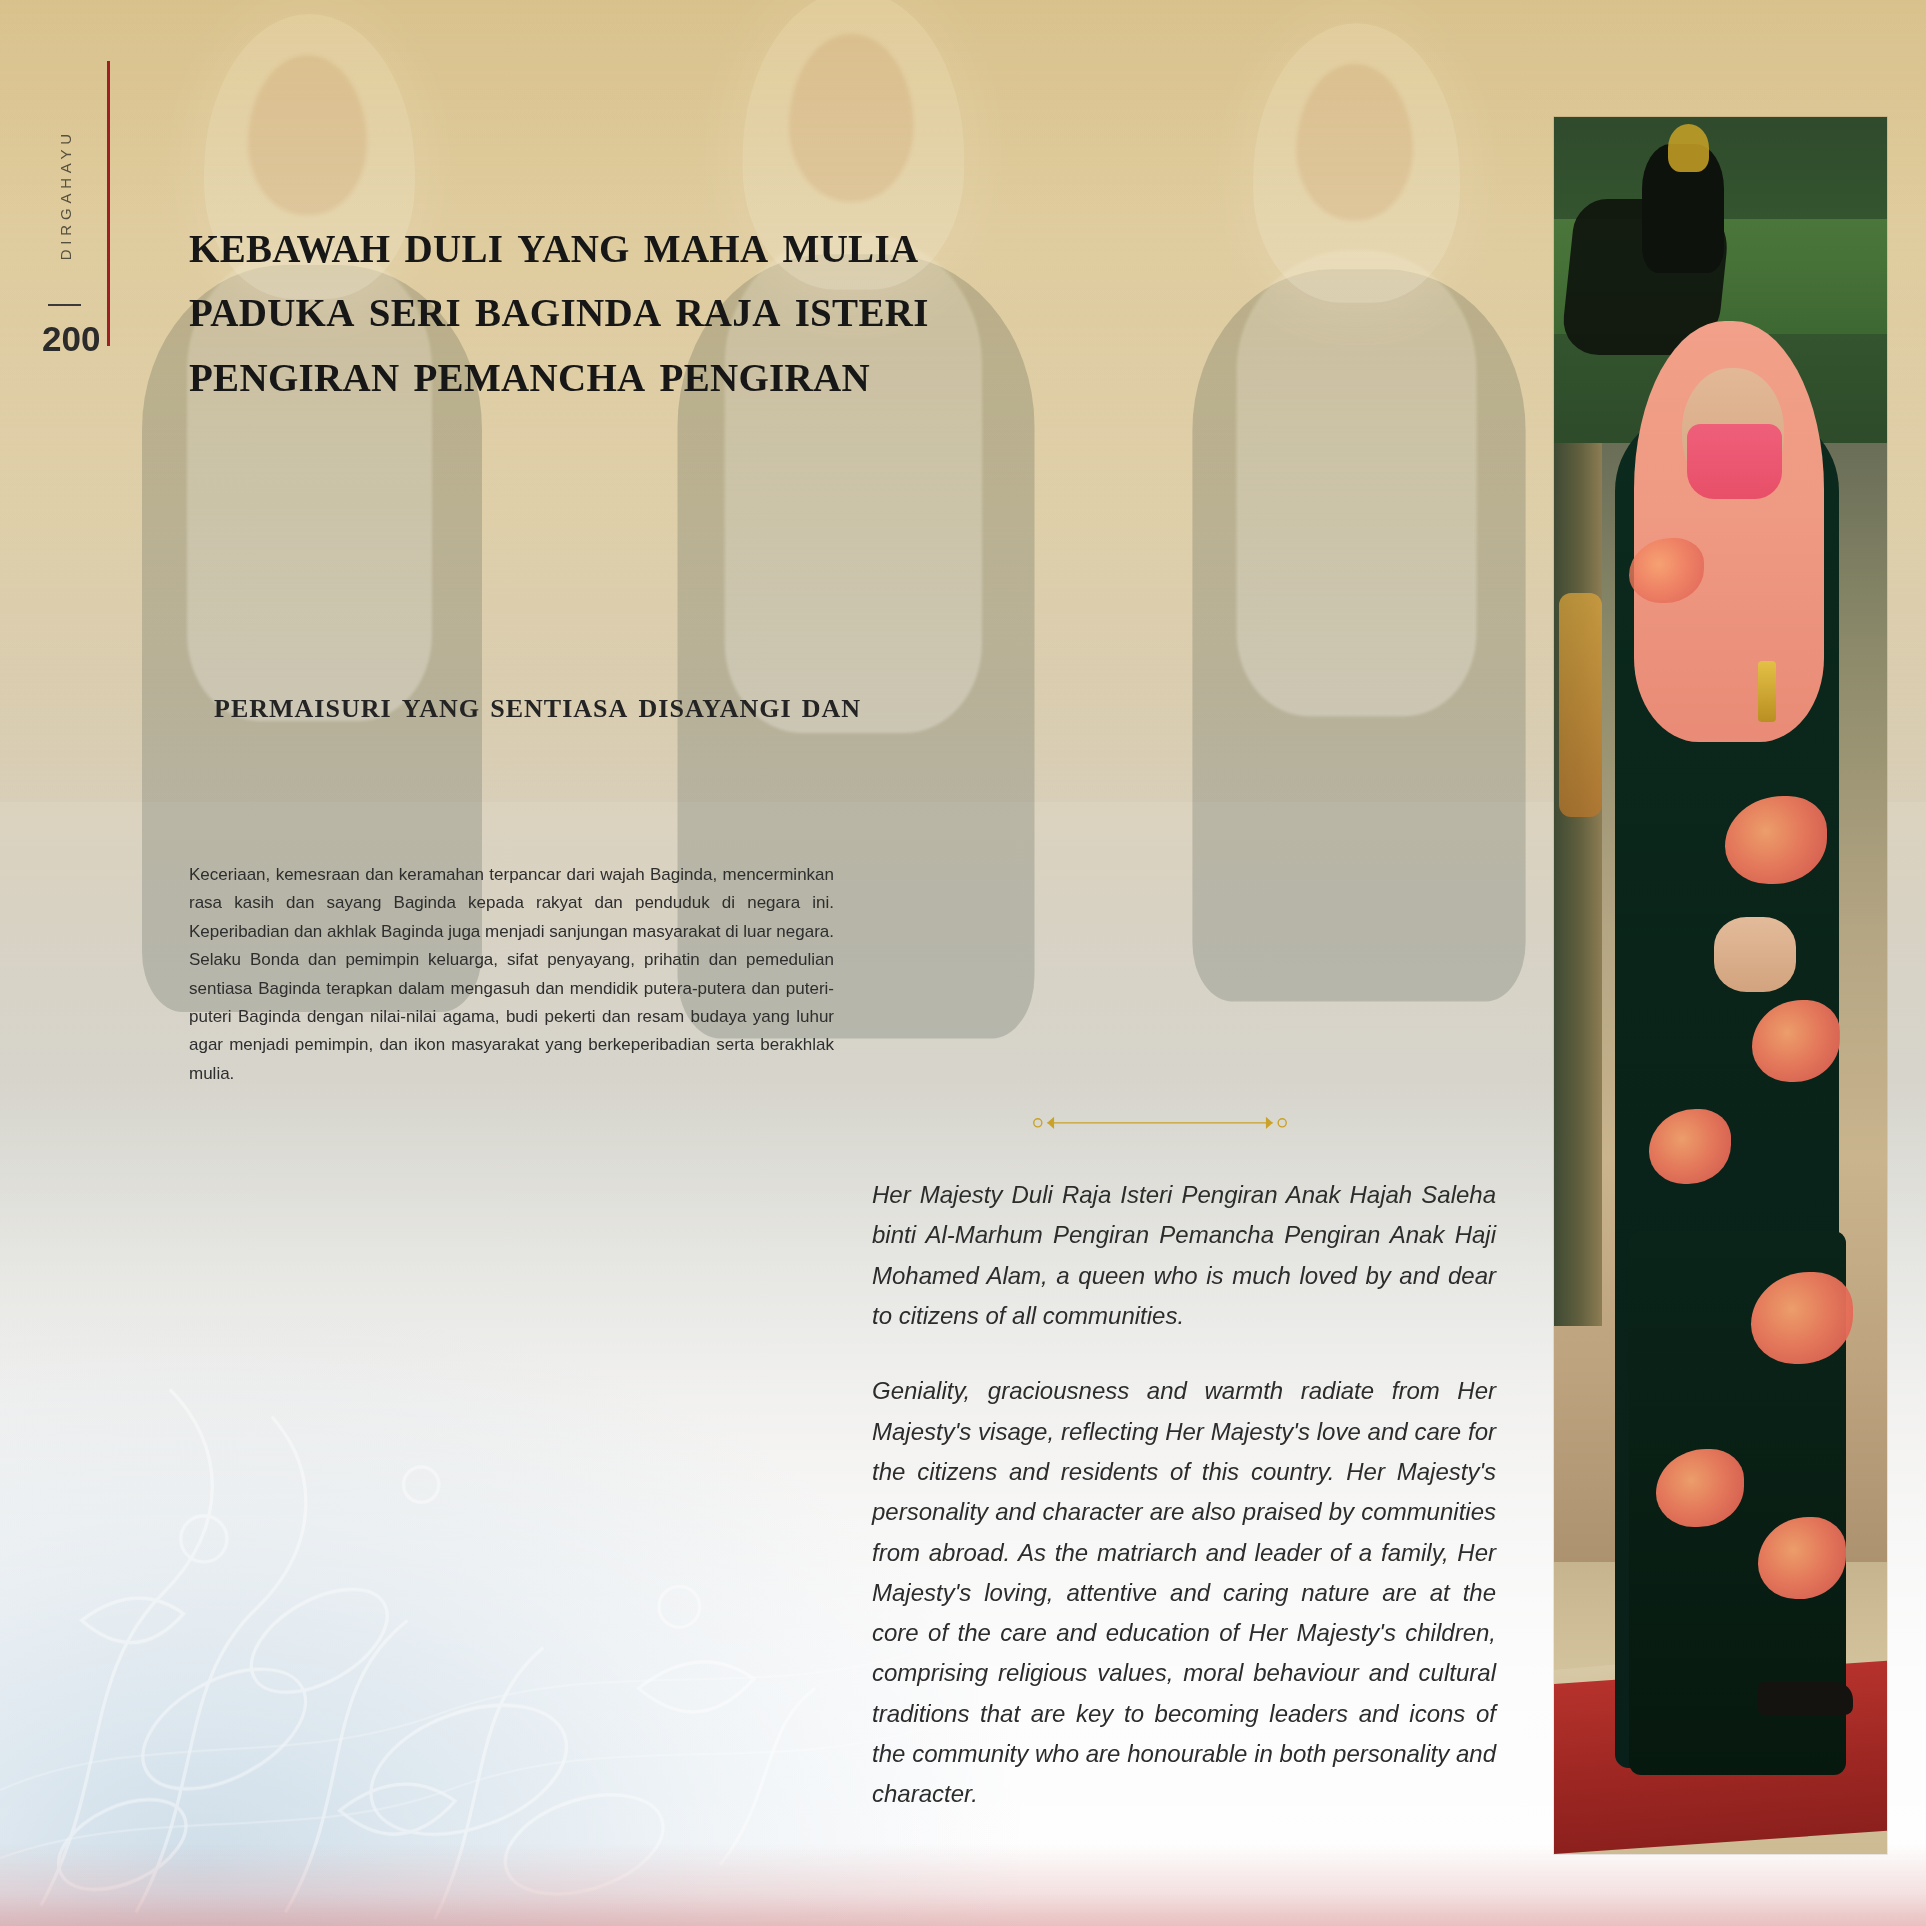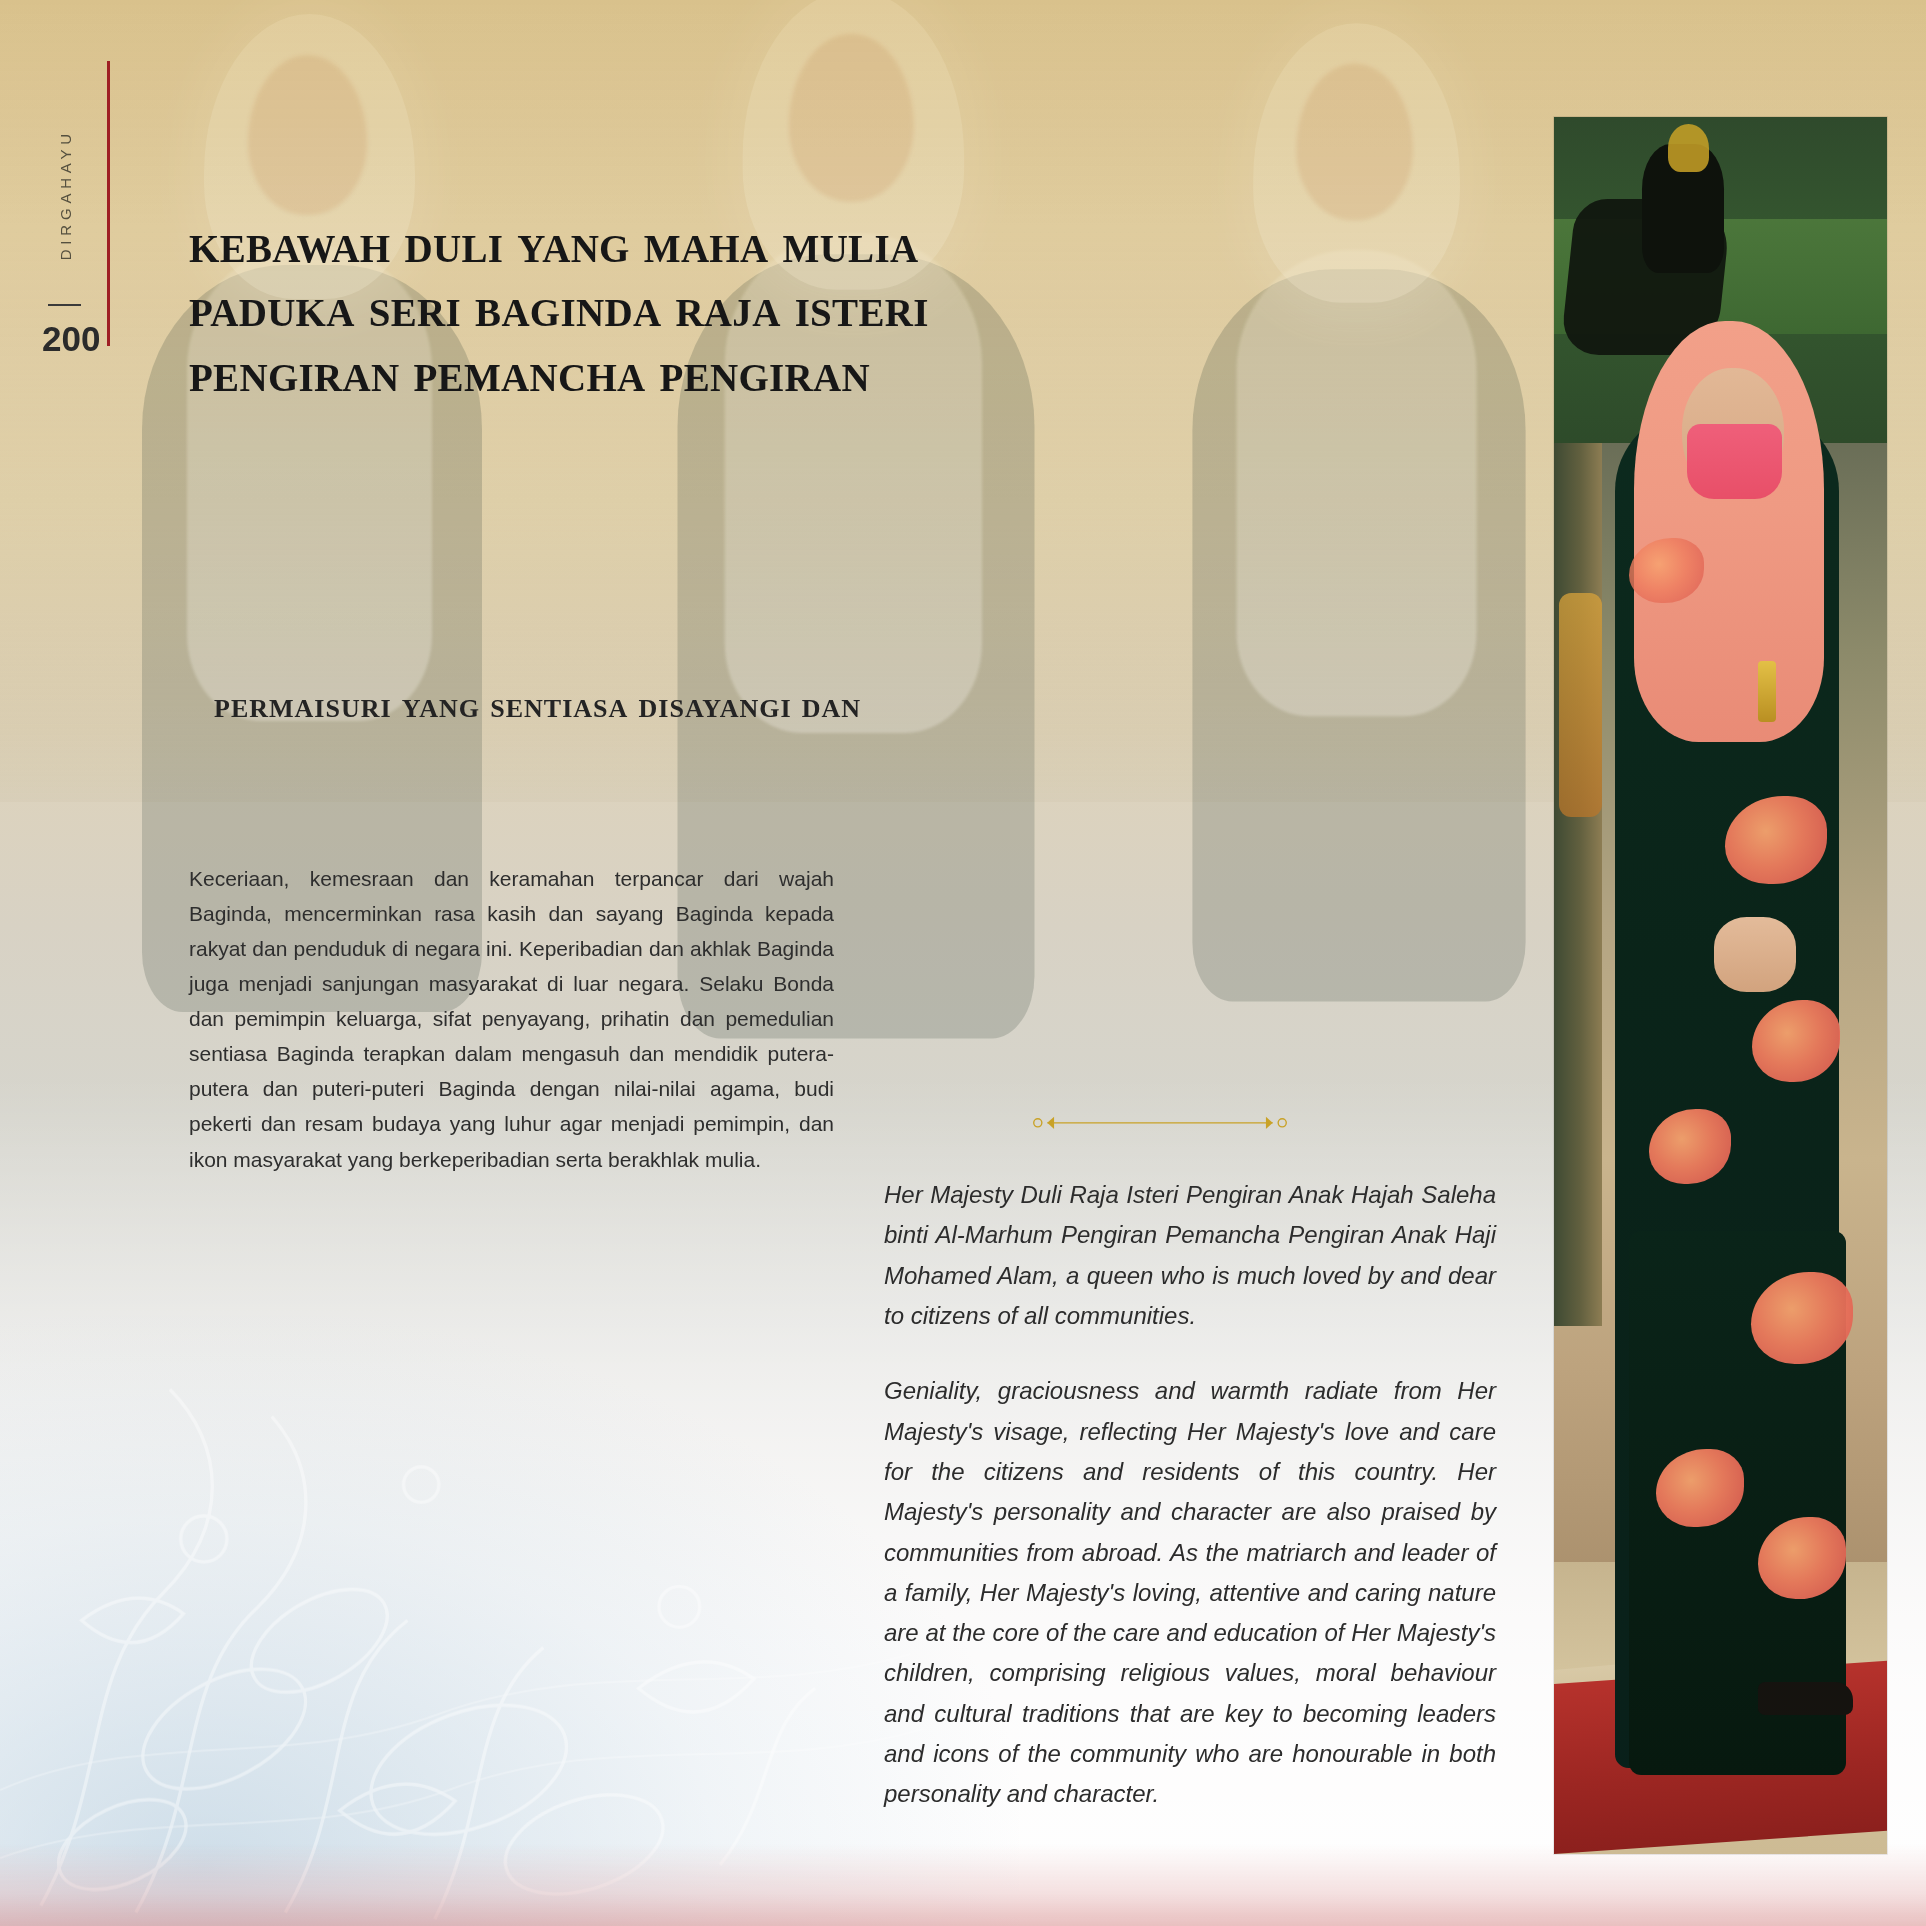--- a/index.html
+++ b/index.html
@@ -210,38 +210,38 @@
   }
   .subhead .ln { display: block; }
 
   
   .col-left {
     position: absolute;
     left: 189px;
     top: 861px;
     width: 645px;
     font-family: "Liberation Sans", sans-serif;
-    font-size: 21px;
+    font-size: 17px;
     line-height: 1.67;
     color: #2e2e2e;
     text-align: justify;
   }
   .col-right {
     position: absolute;
     left: 868px;
     top: 1175px;
     width: 628px;
     font-family: "Liberation Sans", sans-serif;
     font-style: italic;
     font-size: 24px;
     line-height: 1.68;
     color: #2c2c2c;
     text-align: justify;
   }
-  .col-right p { margin: 0 0 35px 16px; }
+  .col-right p { margin: 0 0 35px 4px; }
 
   
   .gold-rule {
     position: absolute;
     left: 1031px;
     top: 1114px;
     width: 258px;
     height: 17.7px;
   }
 

